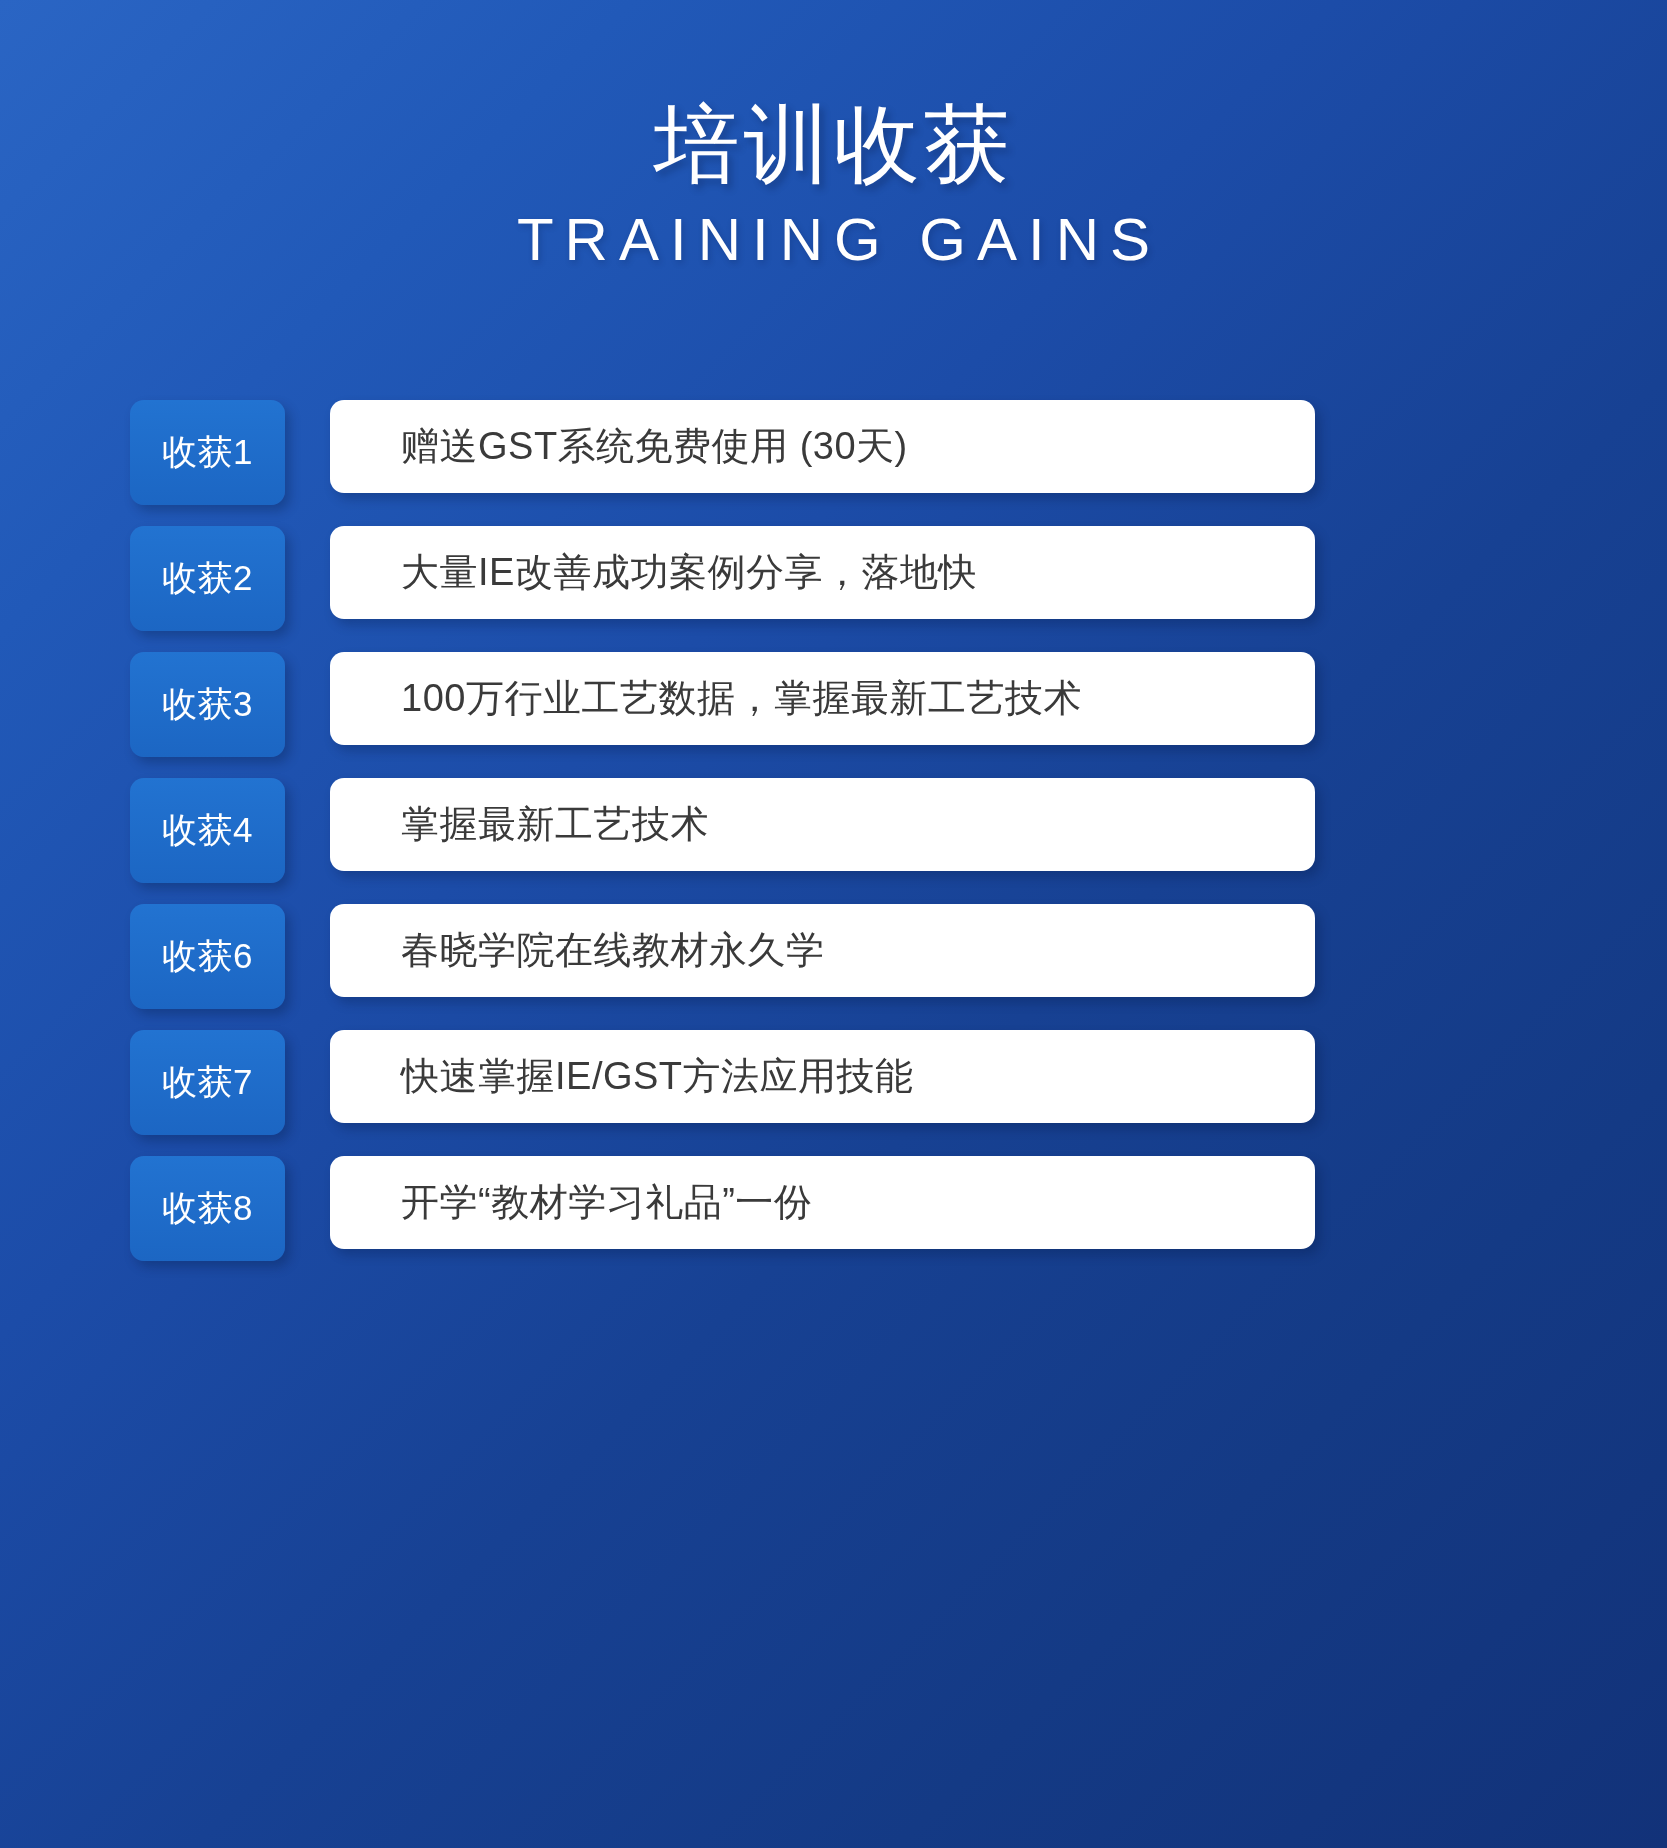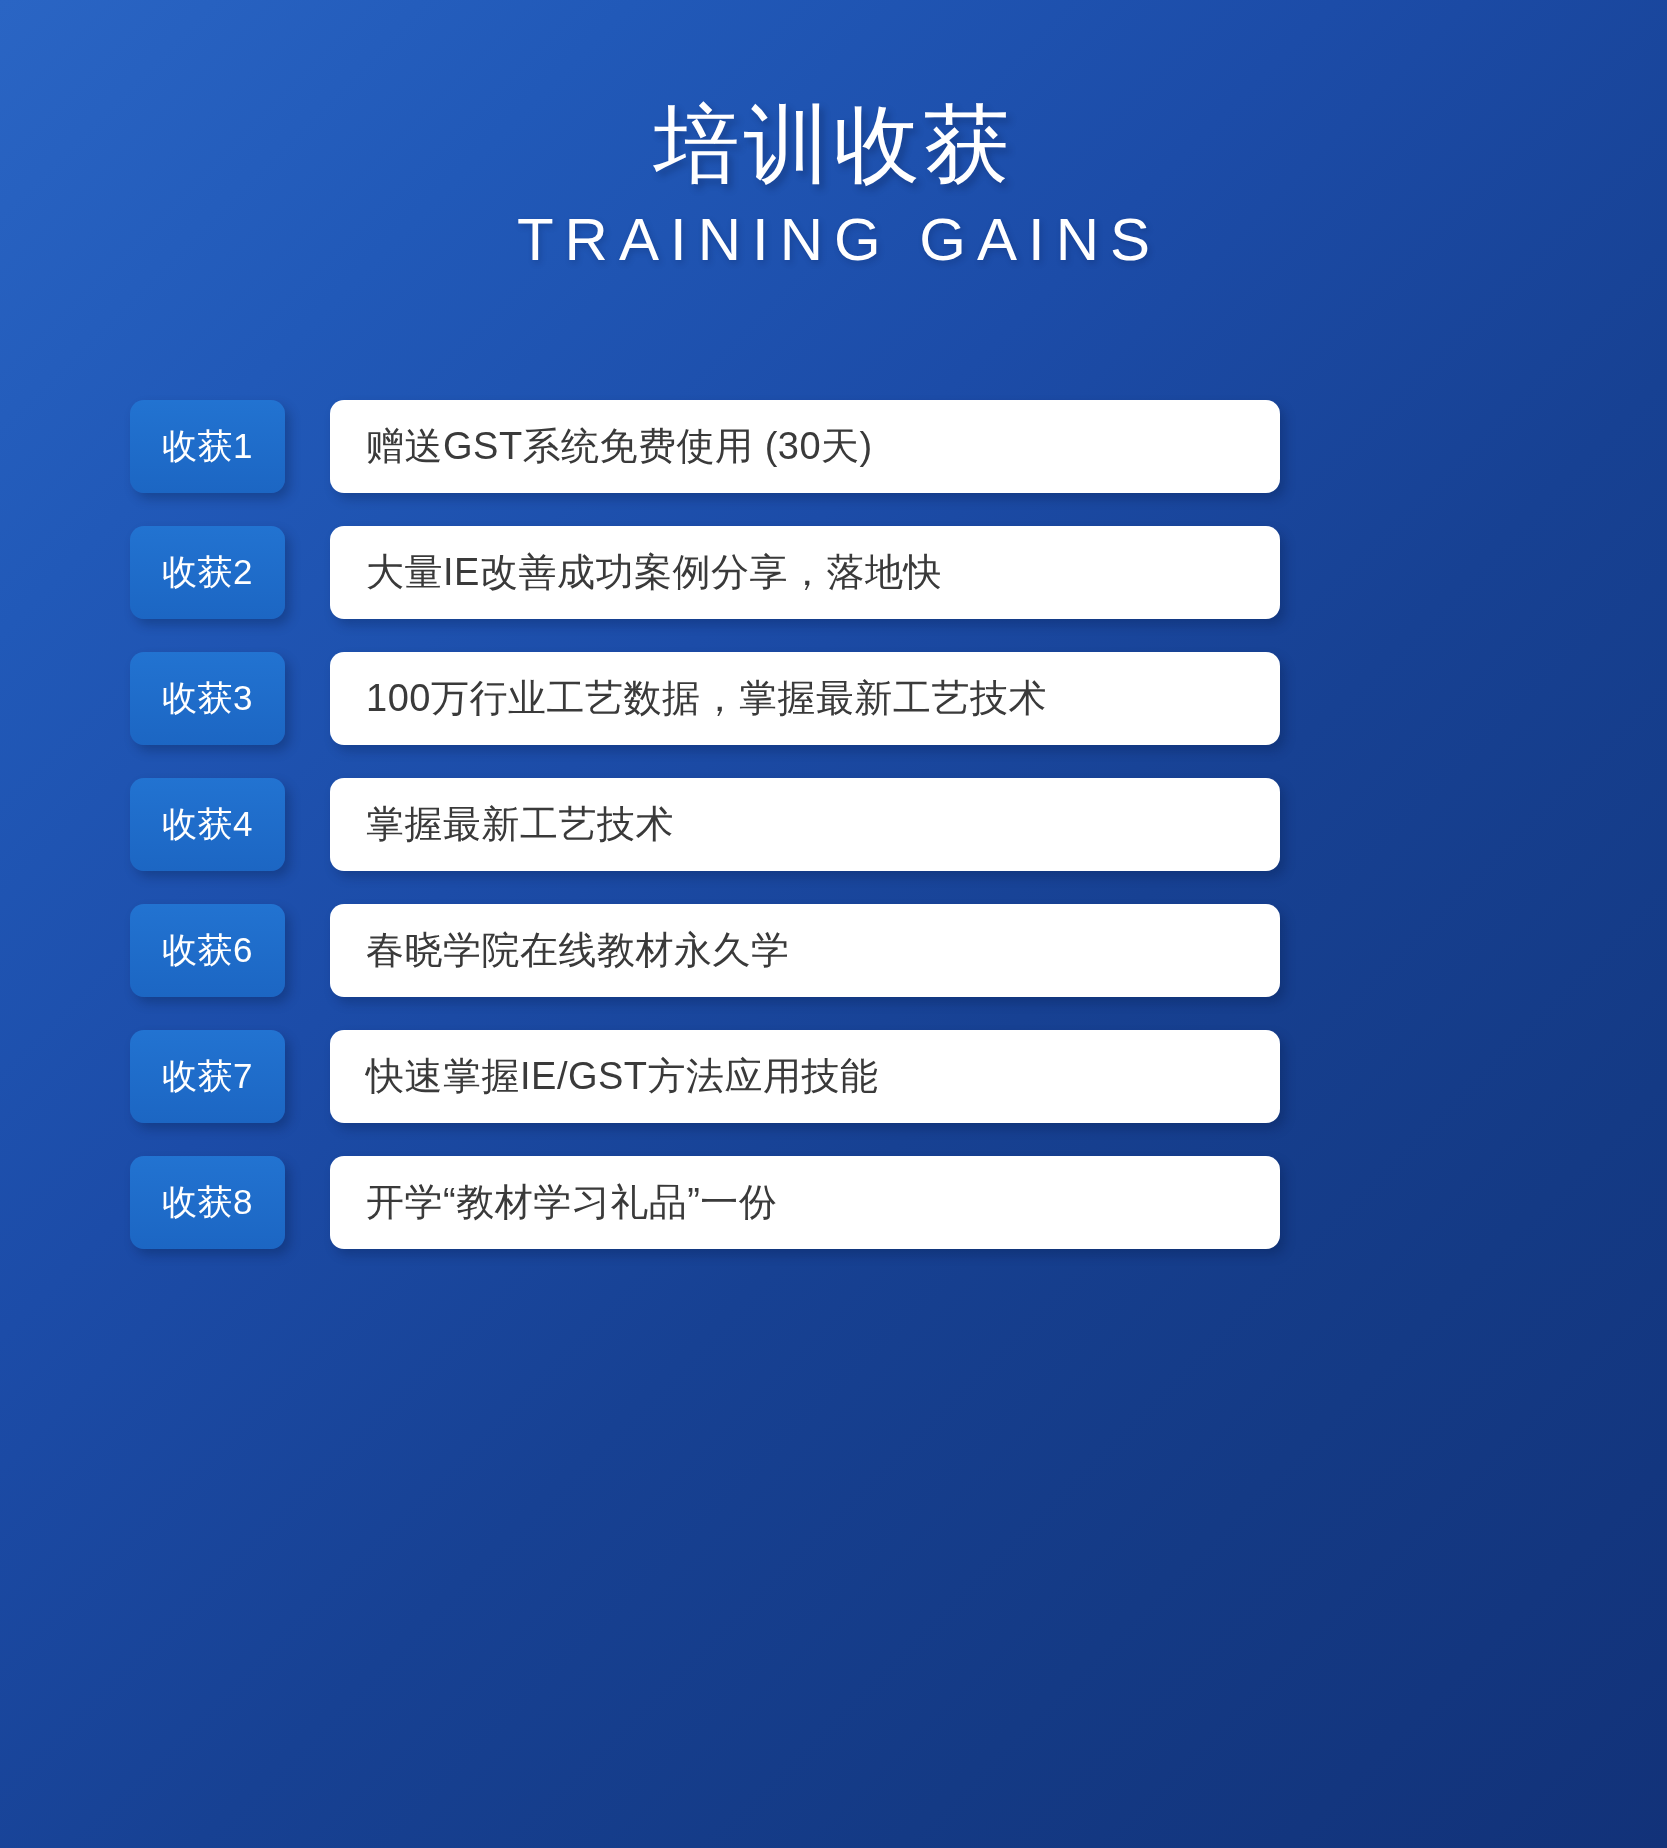--- a/index.html
+++ b/index.html
@@ -65,21 +65,21 @@
     display: flex;
     align-items: stretch;
     height: 93px;
     margin-bottom: 33px;
   }
   .gain-row:last-child { margin-bottom: 0; }
 
   .gain-badge {
     flex: 0 0 auto;
     width: 155px;
-    height: 93px;
+    height: 105px;
     background: linear-gradient(180deg, #2273d1 0%, #1c66c3 100%);
     border-radius: 14px;
     box-shadow: 5px 6px 11px rgba(5, 20, 58, 0.28);
     display: flex;
     align-items: center;
     justify-content: center;
     text-align: center;
   }
   .gain-badge-label {
     font-size: 35px;
@@ -92,20 +92,21 @@
   .gain-card {
     flex: 0 0 auto;
     margin-left: 45px;
     width: 950px;
     height: 93px;
     background: #ffffff;
     border-radius: 14px;
     box-shadow: 5px 6px 11px rgba(5, 20, 58, 0.26);
     display: flex;
     align-items: center;
+    padding-left: 35px;
   }
   .gain-card-text {
     padding-left: 36px;
     padding-right: 24px;
     font-size: 38px;
     font-weight: 400;
     color: #3a3a3a;
     letter-spacing: 0.5px;
     white-space: nowrap;
     overflow: hidden;

